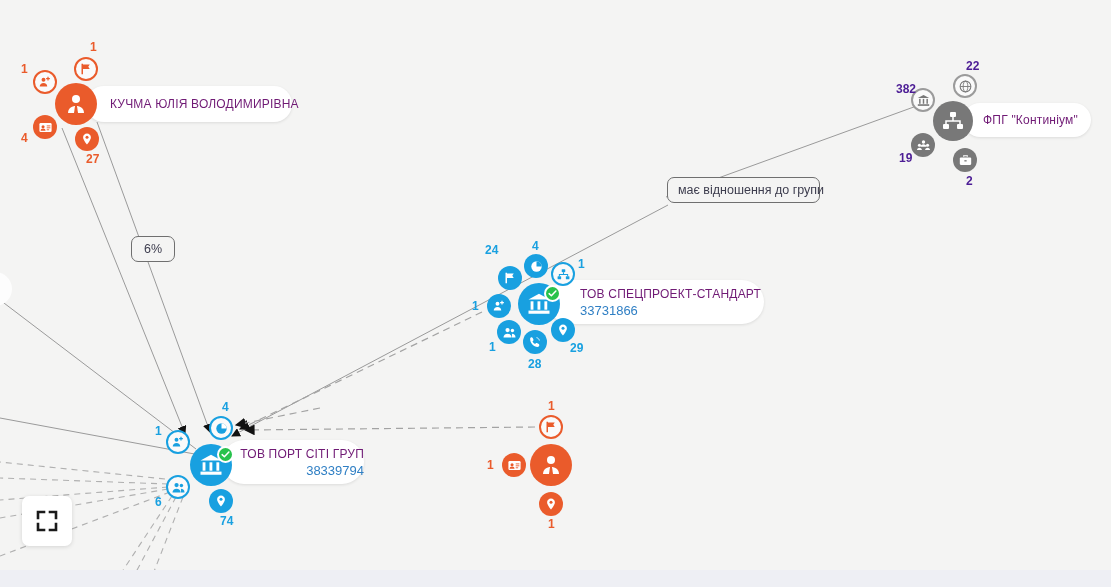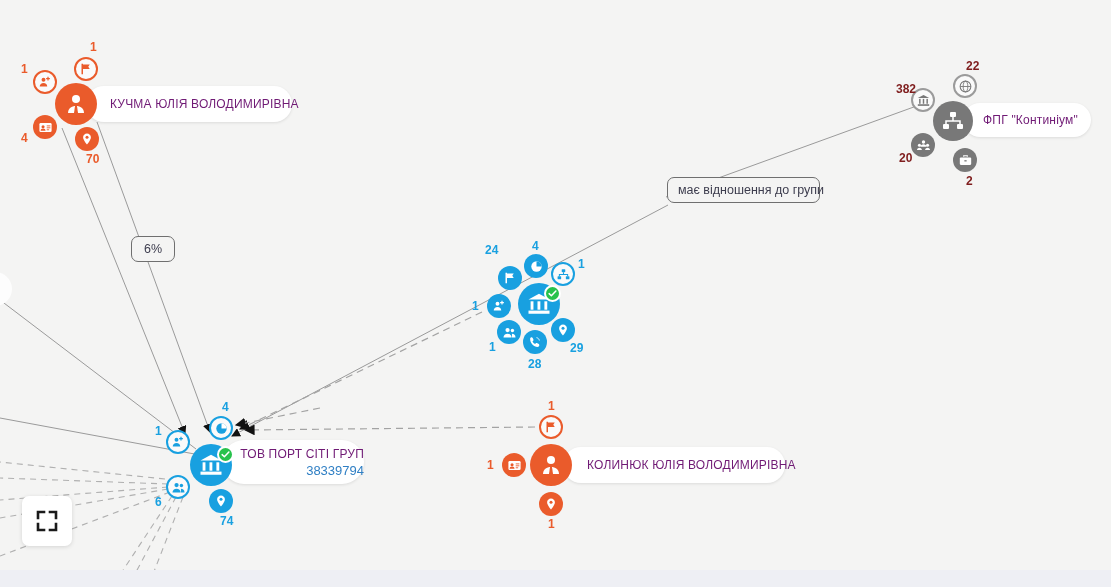--- a/index.html
+++ b/index.html
@@ -35,21 +35,21 @@
   .sat.filled-b{background:#18a0e0;}
   .sat.filled-g{background:#787878;}
   .sat.hollow-o{background:#fafafa;border:2px solid #ea5b2b;}
   .sat.hollow-b{background:#fafafa;border:2px solid #18a0e0;}
   .sat.hollow-g{background:#fafafa;border:2px solid #9b9b9b;}
   .sat svg{display:block;}
 
   .cnt{position:absolute;font-size:12px;font-weight:700;line-height:1;}
   .cnt.o{color:#ea5b2b;}
   .cnt.b{color:#18a0e0;}
-  .cnt.g{color:#7f1d1d;}
+  .cnt.g{color:#4c1d95;}
 
   
   .verif{position:absolute;width:17px;height:17px;border-radius:50%;background:#27c24c;border:2px solid #ffffff;box-sizing:border-box;display:flex;align-items:center;justify-content:center;}
   .verif svg{display:block;}
 
   
   .edgelabel{
     position:absolute;background:#f4f4f3;border:1.5px solid #6f6f6f;border-radius:7px;
     color:#3d3d4e;font-size:12.5px;display:flex;align-items:center;justify-content:center;
     box-sizing:border-box;padding:0 9px;white-space:nowrap;
@@ -141,21 +141,21 @@
     </svg>
   </div>
   <span class="cnt o" style="left:21px;top:132px;">4</span>
 
   <div class="sat filled-o" style="left:75px;top:127px;width:24px;height:24px;">
     <svg width="12" height="12" viewBox="0 0 16 16">
       <path d="M8 0.6c-2.9 0-5.2 2.3-5.2 5.2 0 3.9 5.2 9.6 5.2 9.6s5.2-5.7 5.2-9.6c0-2.9-2.3-5.2-5.2-5.2z" fill="#fff"></path>
       <circle cx="8" cy="5.8" r="2" fill="#ea5b2b"></circle>
     </svg>
   </div>
-  <span class="cnt o" style="left:86px;top:153px;">70</span>
+  <span class="cnt o" style="left:86px;top:153px;">27</span>
 
   <div class="pill" style="left:963px;top:103px;width:128px;height:34px;padding-left:20px;">
     <span class="ttl">ФПГ "Континіум"</span>
   </div>
 
   <div class="mainnode" style="left:933px;top:101px;width:40px;height:40px;background:#787878;">
     <svg width="22" height="22" viewBox="0 0 22 22">
       <rect x="8" y="2" width="6" height="5" rx="1" fill="#fff"></rect>
       <rect x="1" y="14" width="6" height="5" rx="1" fill="#fff"></rect>
       <rect x="15" y="14" width="6" height="5" rx="1" fill="#fff"></rect>
@@ -185,31 +185,35 @@
 
   <div class="sat filled-g" style="left:911px;top:133px;width:24px;height:24px;">
     <svg width="13" height="13" viewBox="0 0 16 16">
       <circle cx="8" cy="3.6" r="2.1" fill="#fff"></circle>
       <circle cx="3" cy="7.6" r="1.9" fill="#fff"></circle>
       <circle cx="13" cy="7.6" r="1.9" fill="#fff"></circle>
       <path d="M4.3 9.5c0-2 1.7-3.1 3.7-3.1s3.7 1.1 3.7 3.1z" fill="#fff"></path>
       <path d="M0 13.6c0-1.8 1.4-2.9 3-2.9s3 1.1 3 2.9zM10 13.6c0-1.8 1.4-2.9 3-2.9s3 1.1 3 2.9z" fill="#fff"></path>
     </svg>
   </div>
-  <span class="cnt g" style="left:899px;top:152px;">20</span>
+  <span class="cnt g" style="left:899px;top:152px;">19</span>
 
   <div class="sat filled-g" style="left:953px;top:148px;width:24px;height:24px;">
     <svg width="13" height="13" viewBox="0 0 16 16">
       <path d="M5.8 3.4V2.2h4.4v1.2" stroke="#fff" stroke-width="1.4" fill="none"></path>
       <rect x="1" y="4.2" width="14" height="9.2" rx="1.3" fill="#fff"></rect>
       <rect x="6.6" y="7.6" width="2.8" height="1.6" fill="#787878"></rect>
     </svg>
   </div>
   <span class="cnt g" style="left:966px;top:175px;">2</span>
 
+  <div class="pill" style="left:548px;top:280px;width:216px;height:44px;padding-left:32px;">
+    <span class="ttl">ТОВ СПЕЦПРОЕКТ-СТАНДАРТ</span>
+    <span class="sub blue">33731866</span>
+  </div>
 
   <div class="mainnode" style="left:518px;top:283px;width:42px;height:42px;background:#18a0e0;">
     <svg width="24" height="24" viewBox="0 0 16 16">
       <path d="M8 1.2 15 5H1z" fill="#fff"></path>
       <rect x="2.4" y="6.2" width="1.9" height="5.6" fill="#fff"></rect>
       <rect x="7.0" y="6.2" width="1.9" height="5.6" fill="#fff"></rect>
       <rect x="11.6" y="6.2" width="1.9" height="5.6" fill="#fff"></rect>
       <rect x="1" y="12.4" width="14" height="2.1" fill="#fff"></rect>
     </svg>
   </div>
@@ -328,23 +332,20 @@
   <span class="cnt b" style="left:155px;top:496px;">6</span>
 
   <div class="sat filled-b" style="left:209px;top:489px;width:24px;height:24px;">
     <svg width="12" height="12" viewBox="0 0 16 16">
       <path d="M8 0.6c-2.9 0-5.2 2.3-5.2 5.2 0 3.9 5.2 9.6 5.2 9.6s5.2-5.7 5.2-9.6c0-2.9-2.3-5.2-5.2-5.2z" fill="#fff"></path>
       <circle cx="8" cy="5.8" r="2" fill="#18a0e0"></circle>
     </svg>
   </div>
   <span class="cnt b" style="left:220px;top:515px;">74</span>
 
-  <div class="pill" style="left:563px;top:447px;width:222px;height:36px;padding-left:24px;">
-    <span class="ttl">КОЛИНЮК ЮЛІЯ ВОЛОДИМИРІВНА</span>
-  </div>
 
   <div class="mainnode" style="left:530px;top:444px;width:42px;height:42px;background:#ea5b2b;">
     <svg width="24" height="24" viewBox="0 0 24 24">
       <circle cx="12" cy="7" r="4" fill="#fff"></circle>
       <path d="M4 21c0-4.4 3.6-7 8-7s8 2.6 8 7z" fill="#fff"></path>
       <path d="M11 14h2l1 7h-4z" fill="#ea5b2b"></path>
     </svg>
   </div>
 
   <div class="sat hollow-o" style="left:539px;top:415px;width:24px;height:24px;">

